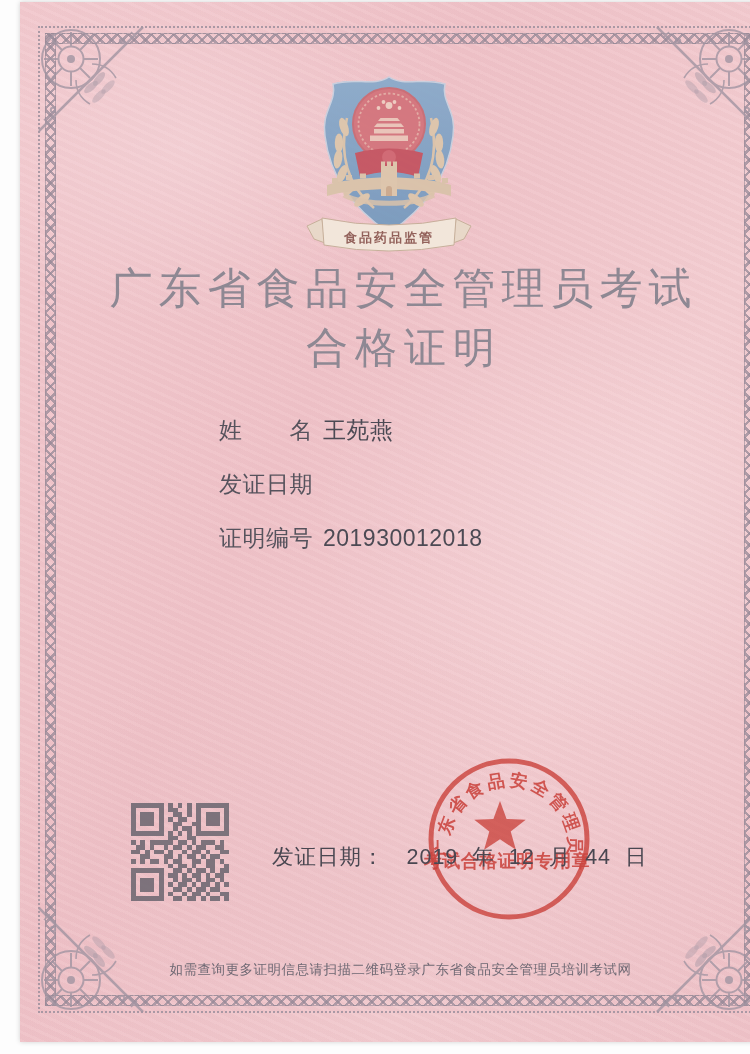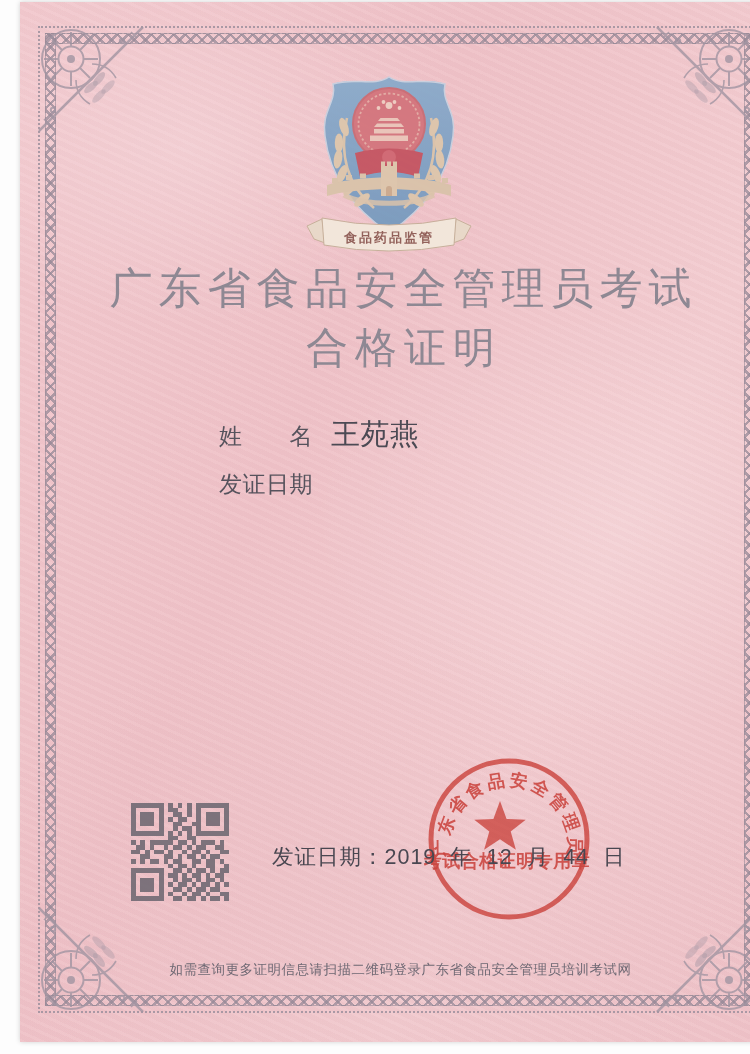--- a/index.html
+++ b/index.html
@@ -41,28 +41,28 @@
   .emblem{position:absolute;left:274px;top:62px;width:190px;height:196px;opacity:.93;}
   
   .title1{position:absolute;left:0;right:0;top:258px;text-align:center;
     font-size:43px;font-weight:500;color:#8e8893;letter-spacing:6px;text-indent:6px;}
   .title2{position:absolute;left:0;right:0;top:318px;text-align:center;
     font-size:42px;font-weight:500;color:#8e8893;letter-spacing:7px;text-indent:7px;}
   
   .fields{position:absolute;left:199px;top:413px;}
   .field-row{height:25px;margin-bottom:29px;display:flex;align-items:baseline;text-align:center;}
   .field-label{display:inline-block;width:94px;font-size:23px;color:#56535d;letter-spacing:.5px;}
-  .field-value{display:inline-block;margin-left:18px;font-size:29px;color:#4c4a54;letter-spacing:.5px;}
+  .field-value{display:inline-block;margin-left:10px;font-size:23px;color:#4c4a54;letter-spacing:.5px;}
   
   .qr{position:absolute;left:111px;top:801px;width:98px;height:98px;
     display:grid;grid-template-columns:repeat(21,1fr);grid-auto-rows:1fr;opacity:.86;}
   .qr div.on{background:#6b6670;}
   
   .date-row{position:absolute;left:252px;top:840px;font-size:21.5px;color:#494751;z-index:3;letter-spacing:1px;}
-  .date-row .date-label{}
+  .date-row .date-label{margin-right:22px;}
   .date-row .date-value{word-spacing:7px;}
   
   .seal{position:absolute;left:404px;top:752px;width:170px;height:170px;z-index:2;
     mix-blend-mode:multiply;opacity:.92;}
   
   .footer-note{position:absolute;left:0;right:0;top:959px;text-align:center;
     font-size:13.5px;color:#6e6873;letter-spacing:.5px;}
 </style>
 </head>
 <body>
@@ -230,20 +230,24 @@
   <div class="title2">合格证明</div>
 
   <div class="fields">
     <div class="field-row">
       <span class="field-label">姓　　名</span>
       <span class="field-value">王苑燕</span>
     </div>
     <div class="field-row">
       <span class="field-label">发证日期</span>
     </div>
+    <div class="field-row">
+      <span class="field-label">证明编号</span>
+      <span class="field-value">201930012018</span>
+    </div>
   </div>
 
   <div class="qr">
       <div class="on"></div>
       <div class="on"></div>
       <div class="on"></div>
       <div class="on"></div>
       <div class="on"></div>
       <div class="on"></div>
       <div class="on"></div>

